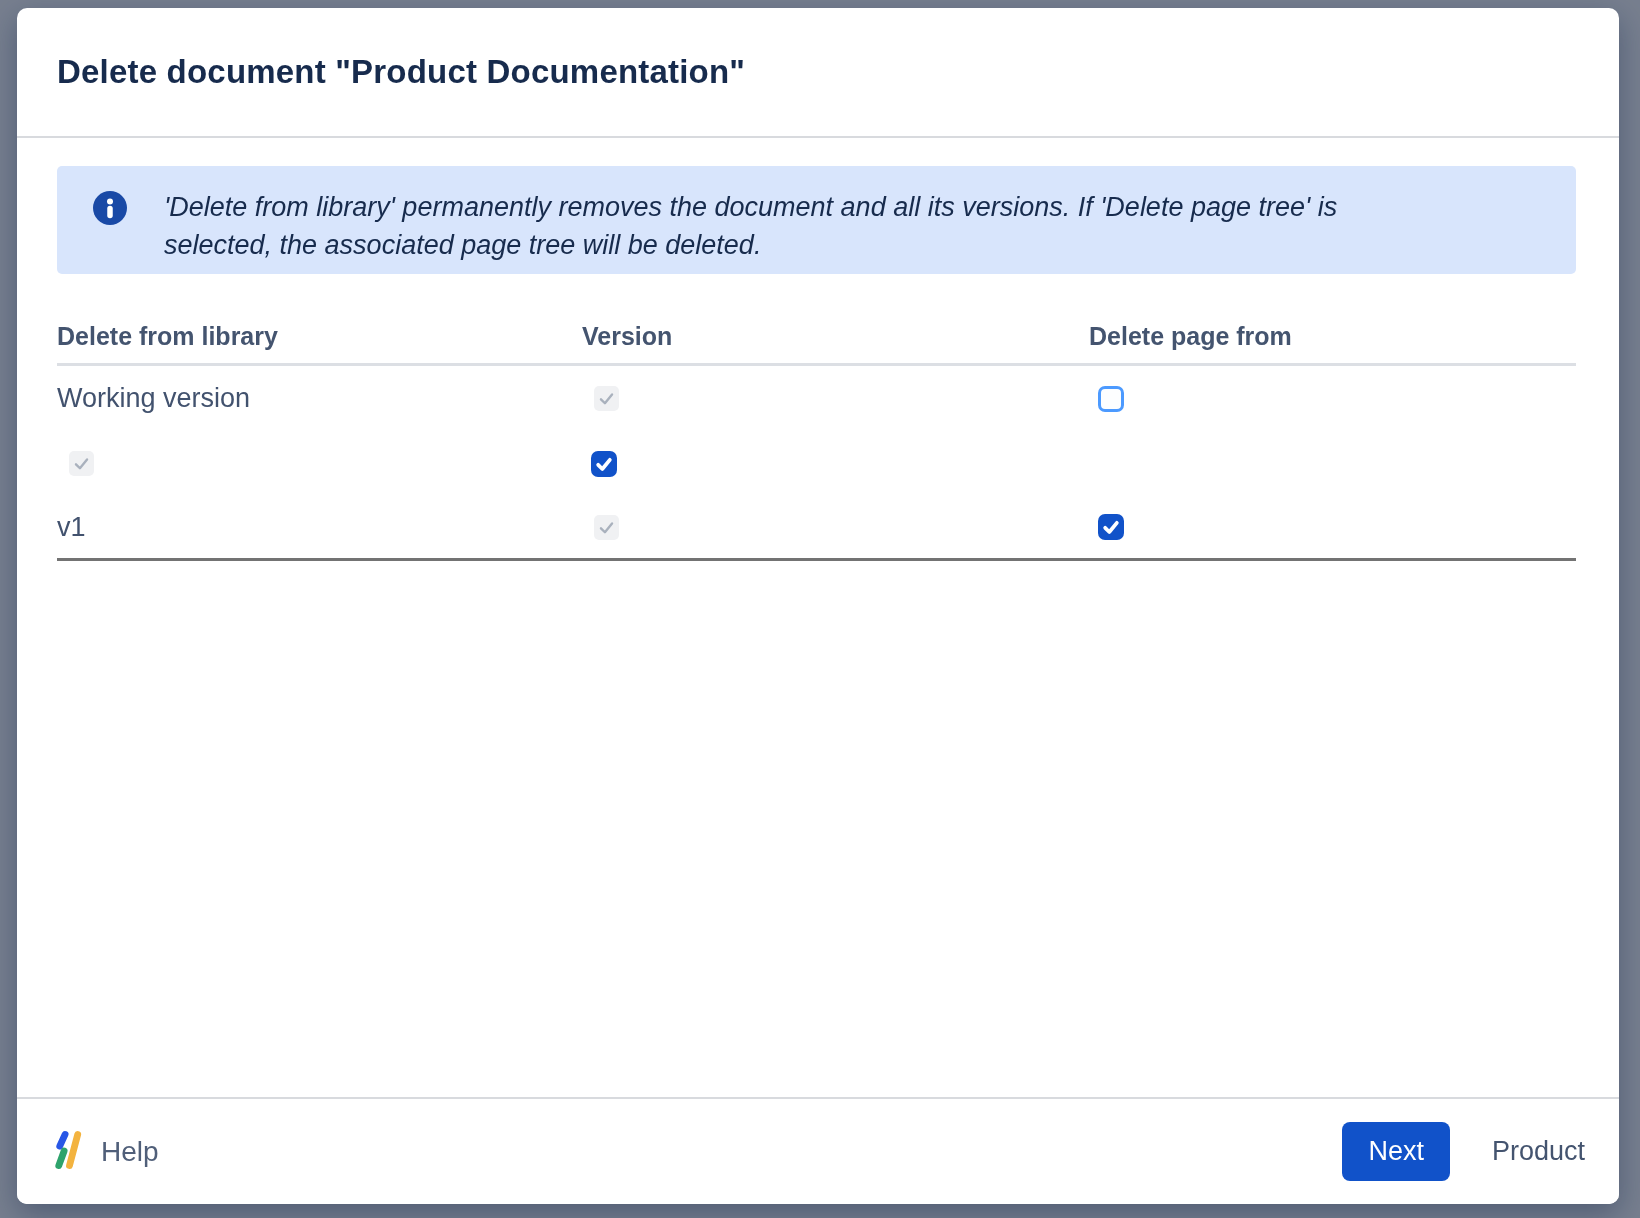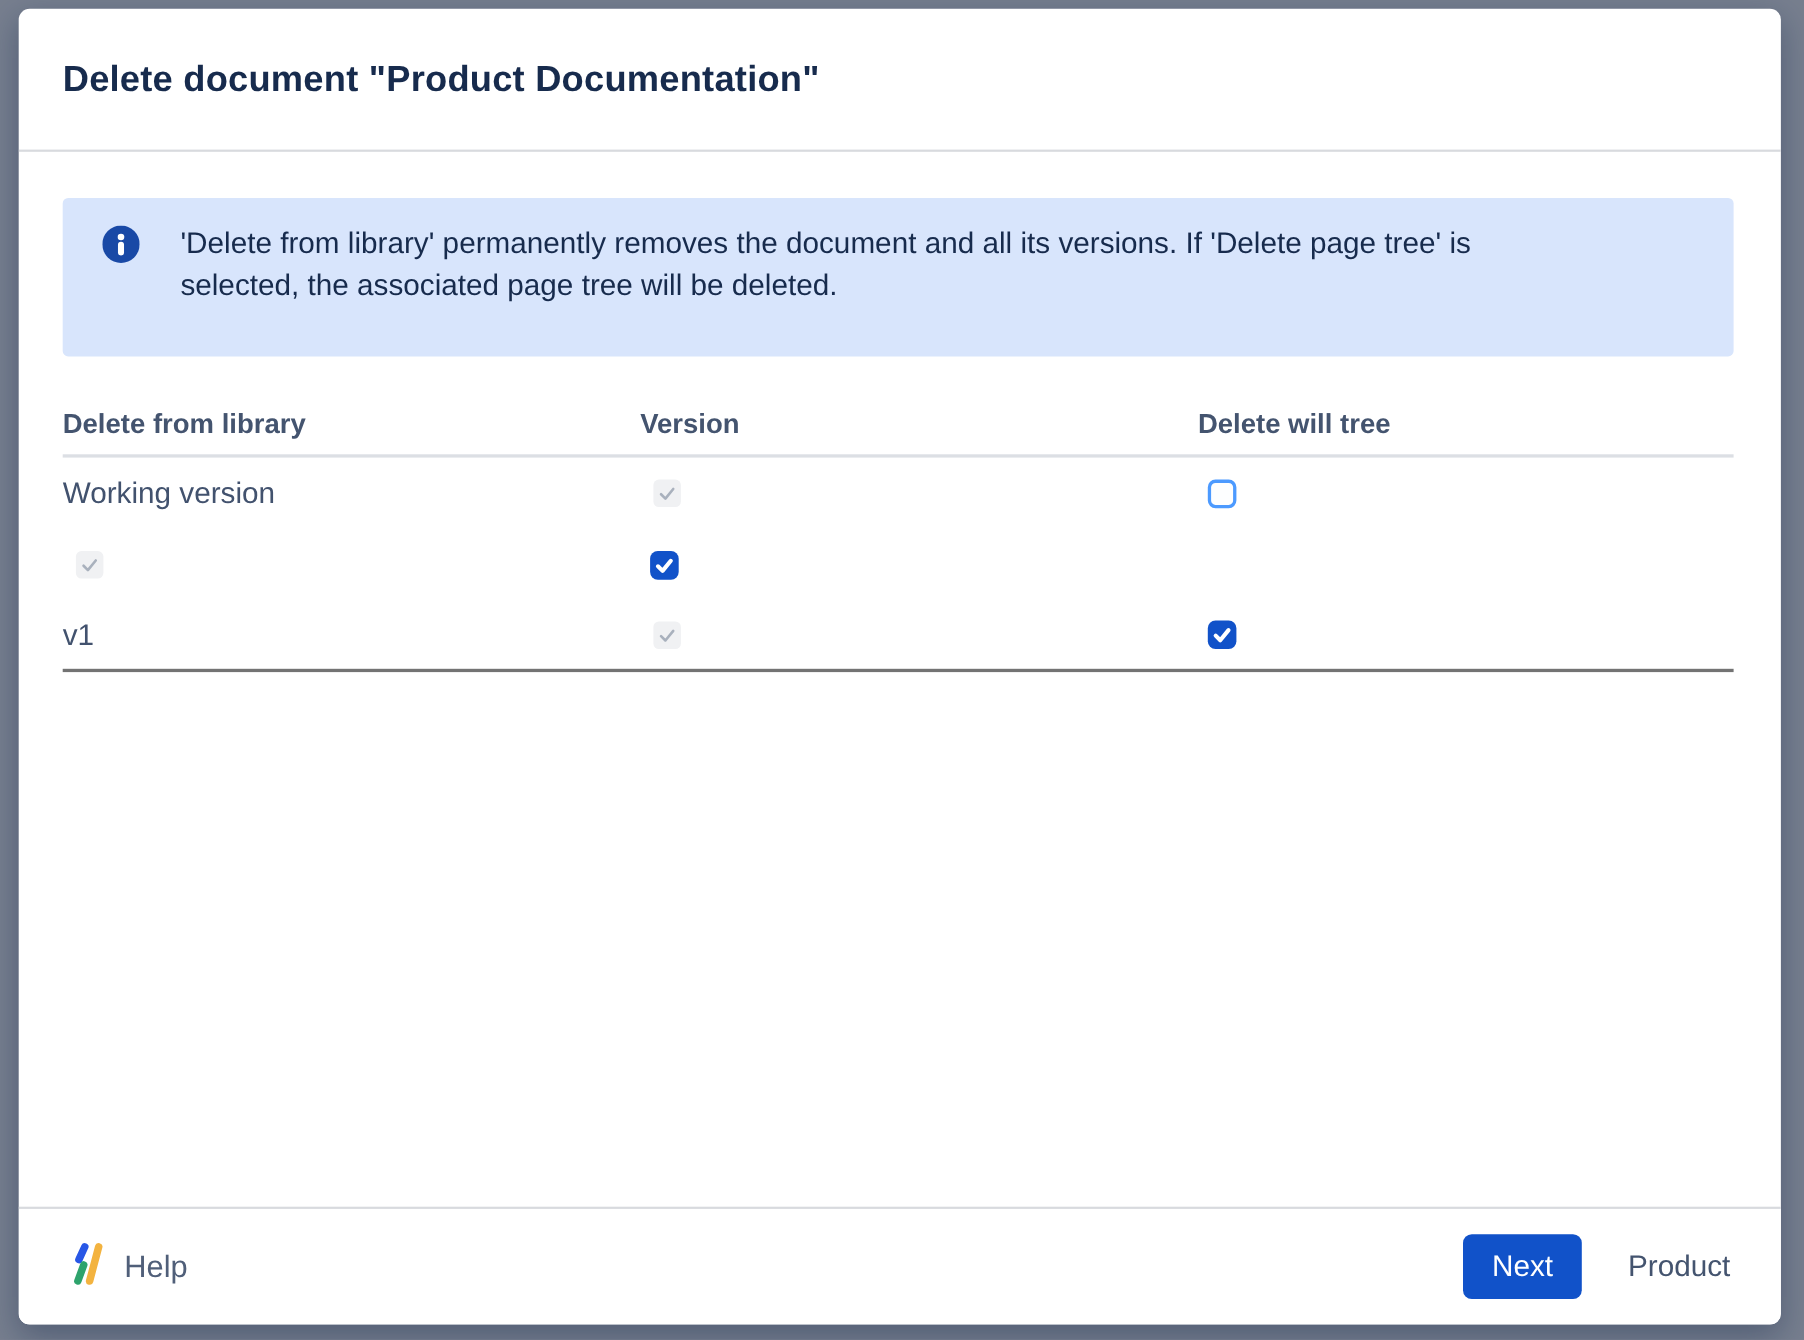--- a/index.html
+++ b/index.html
@@ -31,27 +31,28 @@
     font-size: 33px;
     line-height: 38px;
     font-weight: 600;
     color: #172B4D;
     letter-spacing: 0.2px;
   }
   .dialog-body {
     padding: 0 43px 0 40px;
   }
   .info-banner {
-    margin-top: 42px;
-    height: 144px;
+    margin-top: 28px;
+    height: 108px;
     background: #D8E5FC;
     border-radius: 5px;
     display: flex;
     align-items: flex-start;
     padding: 0 40px 0 36px;
+    font-style: italic;
   }
   .info-icon {
     flex: 0 0 34px;
     width: 34px; height: 34px;
     margin-top: 25px;
   }
   .info-message {
     margin-top: 22px;
     margin-left: 37px;
     font-size: 27px;
@@ -101,21 +102,21 @@
   .cb svg { display: block; }
 
   .dialog-footer {
     position: absolute;
     left: 0; right: 0; bottom: 0;
     height: 107px;
     border-top: 2px solid #D8DADE;
     display: flex;
     align-items: center;
     justify-content: space-between;
-    padding: 0 46px;
+    padding: 0 34px;
     background: #FFFFFF;
   }
   .footer-left {
     display: flex;
     align-items: center;
     gap: 15px;
     cursor: pointer;
   }
   .help-label {
     font-size: 28px;
@@ -168,21 +169,21 @@
             <line x1="17" y1="17.5" x2="17" y2="24.5" stroke="#FFFFFF" stroke-width="5.5" stroke-linecap="round"></line>
           </svg>
         </span>
         <div class="info-message">'Delete from library' permanently removes the document and all its versions. If 'Delete page tree' is selected, the associated page tree will be deleted.</div>
       </div>
 
       <div class="version-table">
         <div class="t-row t-head">
           <div class="t-cell">Delete from library</div>
           <div class="t-cell">Version</div>
-          <div class="t-cell">Delete will tree</div>
+          <div class="t-cell">Delete page from</div>
         </div>
 
         <div class="t-row t-body-row">
           <div class="t-cell">Working version</div>
           <div class="t-cell">
             <span class="cb cb-disabled">
               <svg width="19" height="19" viewBox="0 0 24 24">
                 <polyline points="5,13 10,18 19,7" fill="none" stroke="#A9B1BD" stroke-width="3" stroke-linecap="round" stroke-linejoin="round"></polyline>
               </svg>
             </span>

